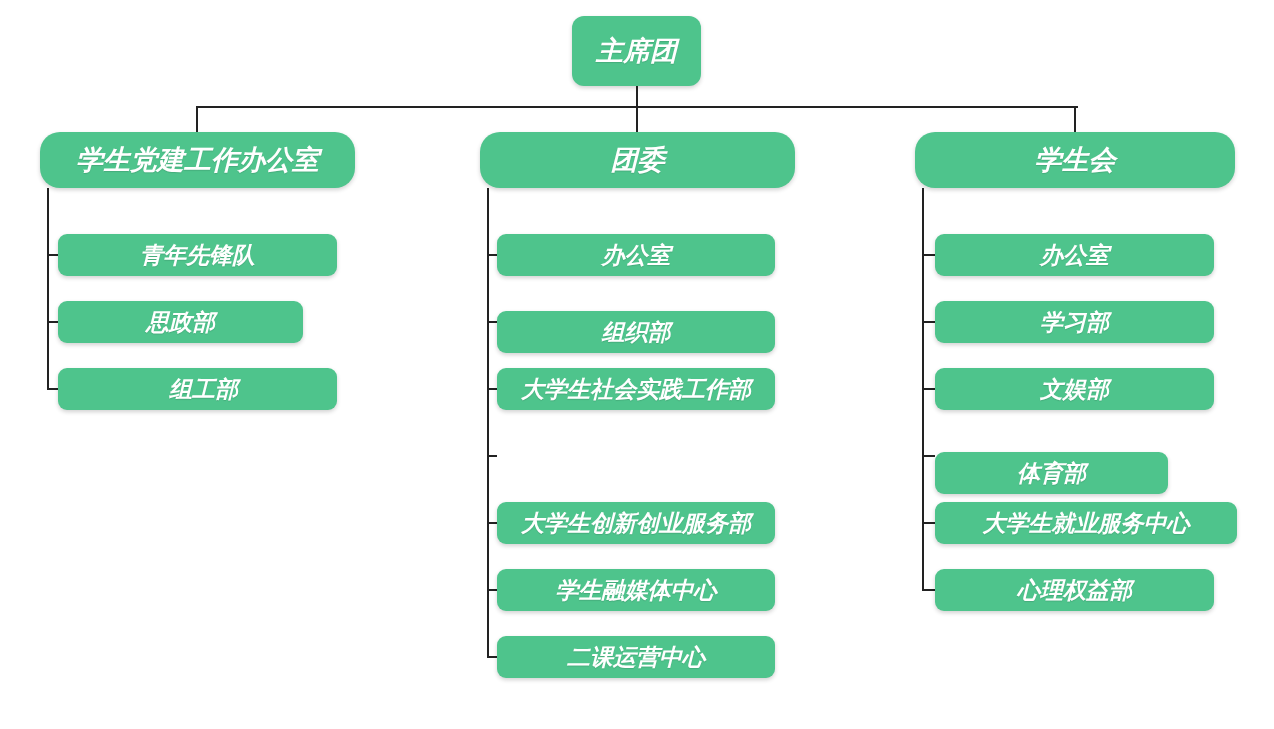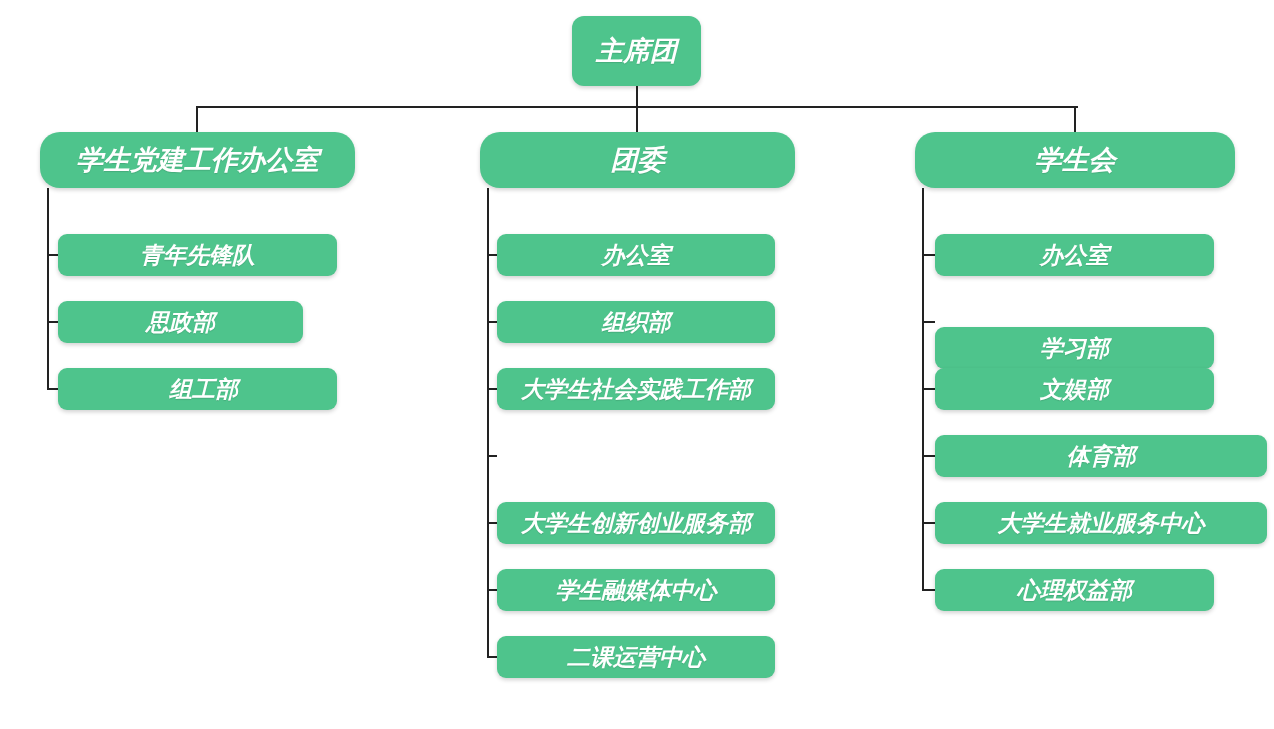--- a/index.html
+++ b/index.html
@@ -61,34 +61,34 @@
   <div class="line" style="left:487px; top:188px; width:2px; height:469px;"></div>
   <div class="line" style="left:487px; top:254px; width:10px; height:2px;"></div>
   <div class="line" style="left:487px; top:321px; width:10px; height:2px;"></div>
   <div class="line" style="left:487px; top:388px; width:10px; height:2px;"></div>
   <div class="line" style="left:487px; top:455px; width:10px; height:2px;"></div>
   <div class="line" style="left:487px; top:522px; width:10px; height:2px;"></div>
   <div class="line" style="left:487px; top:589px; width:10px; height:2px;"></div>
   <div class="line" style="left:487px; top:656px; width:10px; height:2px;"></div>
 
   <div class="node child" style="left:497px; top:234px; width:278px; height:42px;">办公室</div>
-  <div class="node child" style="left:497px; top:301px; width:278px; height:42px;">组织部</div>
+  <div class="node child" style="left:497px; top:311px; width:278px; height:42px;">组织部</div>
   <div class="node child" style="left:497px; top:368px; width:278px; height:42px;">大学生社会实践工作部</div>
   <div class="node child" style="left:497px; top:502px; width:278px; height:42px;">大学生创新创业服务部</div>
   <div class="node child" style="left:497px; top:569px; width:278px; height:42px;">学生融媒体中心</div>
   <div class="node child" style="left:497px; top:636px; width:278px; height:42px;text-align:right;">二课运营中心</div>
 
   <div class="line" style="left:922px; top:188px; width:2px; height:402px;"></div>
   <div class="line" style="left:922px; top:254px; width:13px; height:2px;"></div>
   <div class="line" style="left:922px; top:321px; width:13px; height:2px;"></div>
   <div class="line" style="left:922px; top:388px; width:13px; height:2px;"></div>
   <div class="line" style="left:922px; top:455px; width:13px; height:2px;"></div>
   <div class="line" style="left:922px; top:522px; width:13px; height:2px;"></div>
   <div class="line" style="left:922px; top:589px; width:13px; height:2px;"></div>
 
   <div class="node child" style="left:935px; top:234px; width:279px; height:42px;">办公室</div>
-  <div class="node child" style="left:935px; top:301px; width:279px; height:42px;margin-top:26px;">学习部</div>
+  <div class="node child" style="left:935px; top:301px; width:279px; height:42px;">学习部</div>
   <div class="node child" style="left:935px; top:368px; width:279px; height:42px;">文娱部</div>
-  <div class="node child" style="left:935px; top:435px; width:332px; height:42px;">体育部</div>
-  <div class="node child" style="left:935px; top:502px; width:332px; height:42px;">大学生就业服务中心</div>
+  <div class="node child" style="left:935px; top:452px; width:233px; height:42px;">体育部</div>
+  <div class="node child" style="left:935px; top:502px; width:302px; height:42px;">大学生就业服务中心</div>
   <div class="node child" style="left:935px; top:569px; width:279px; height:42px;">心理权益部</div>
 
 </div>
 
 </body></html>

